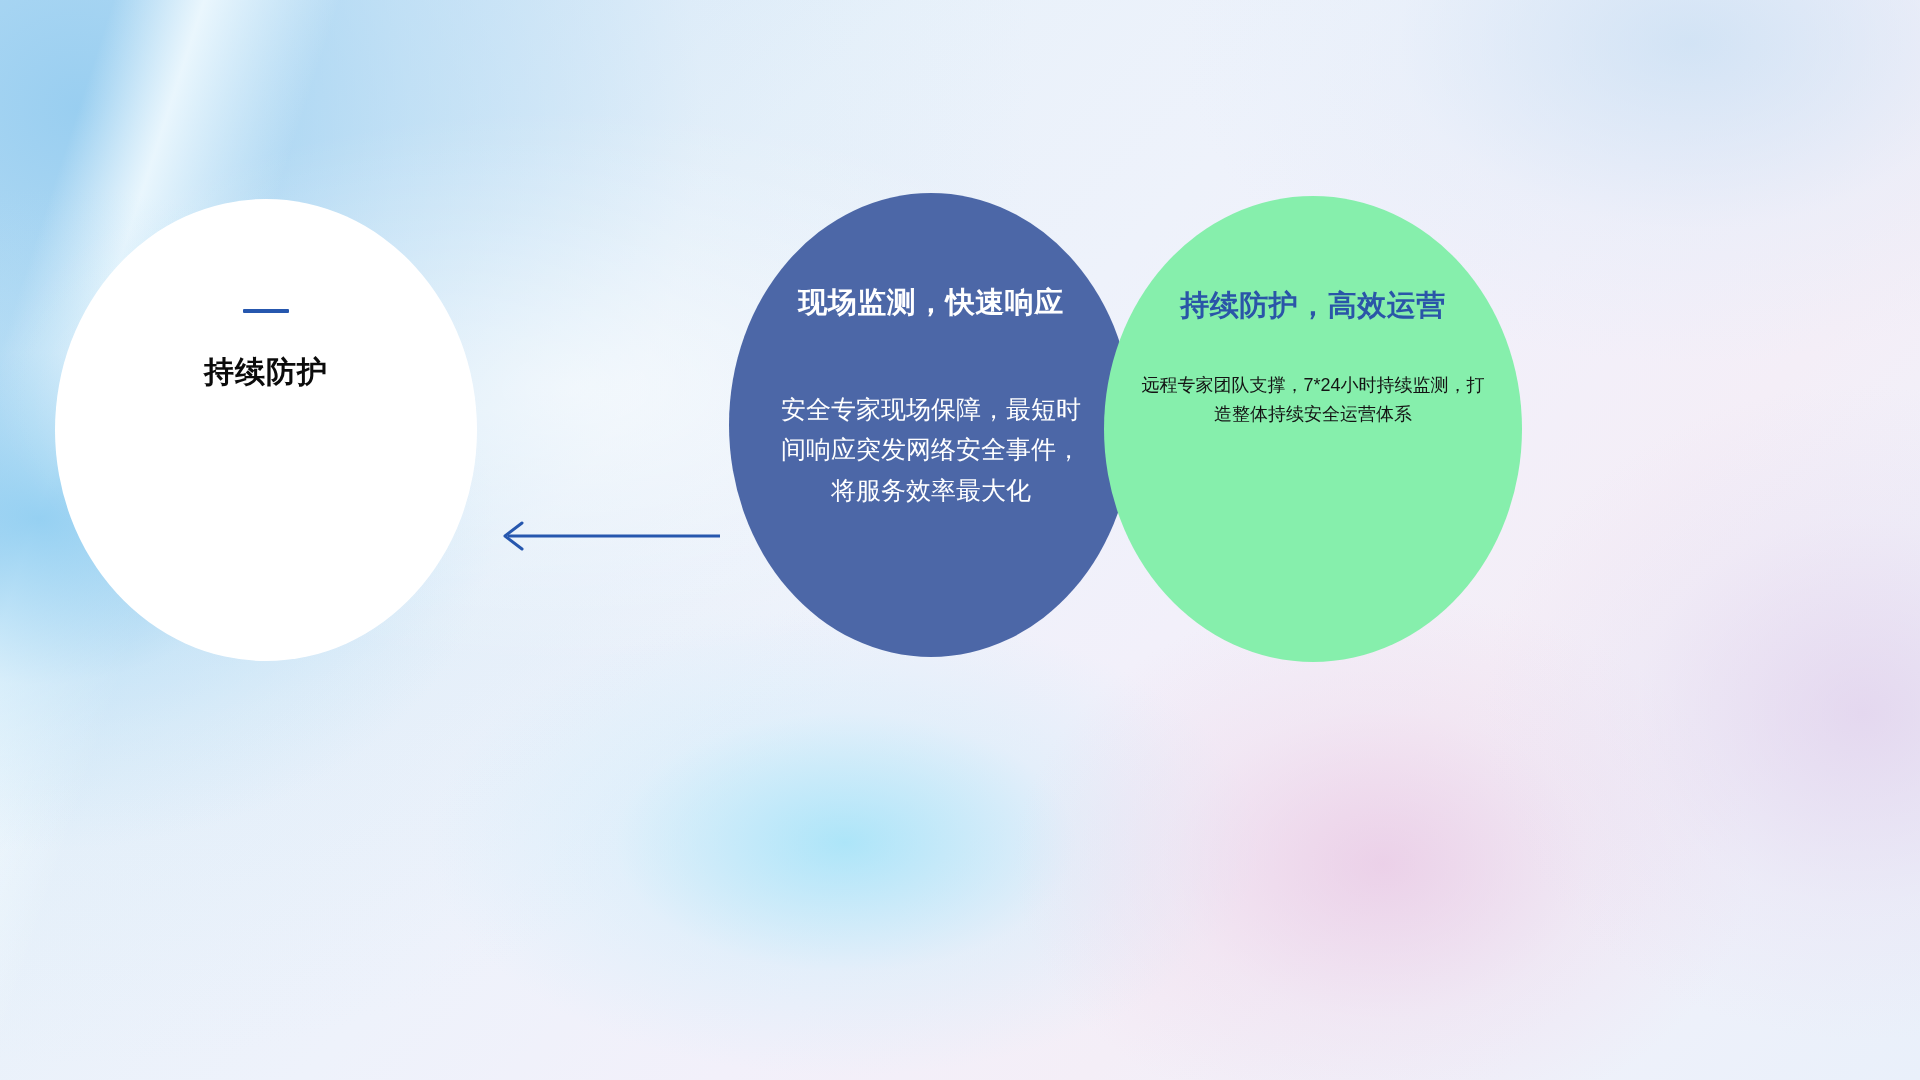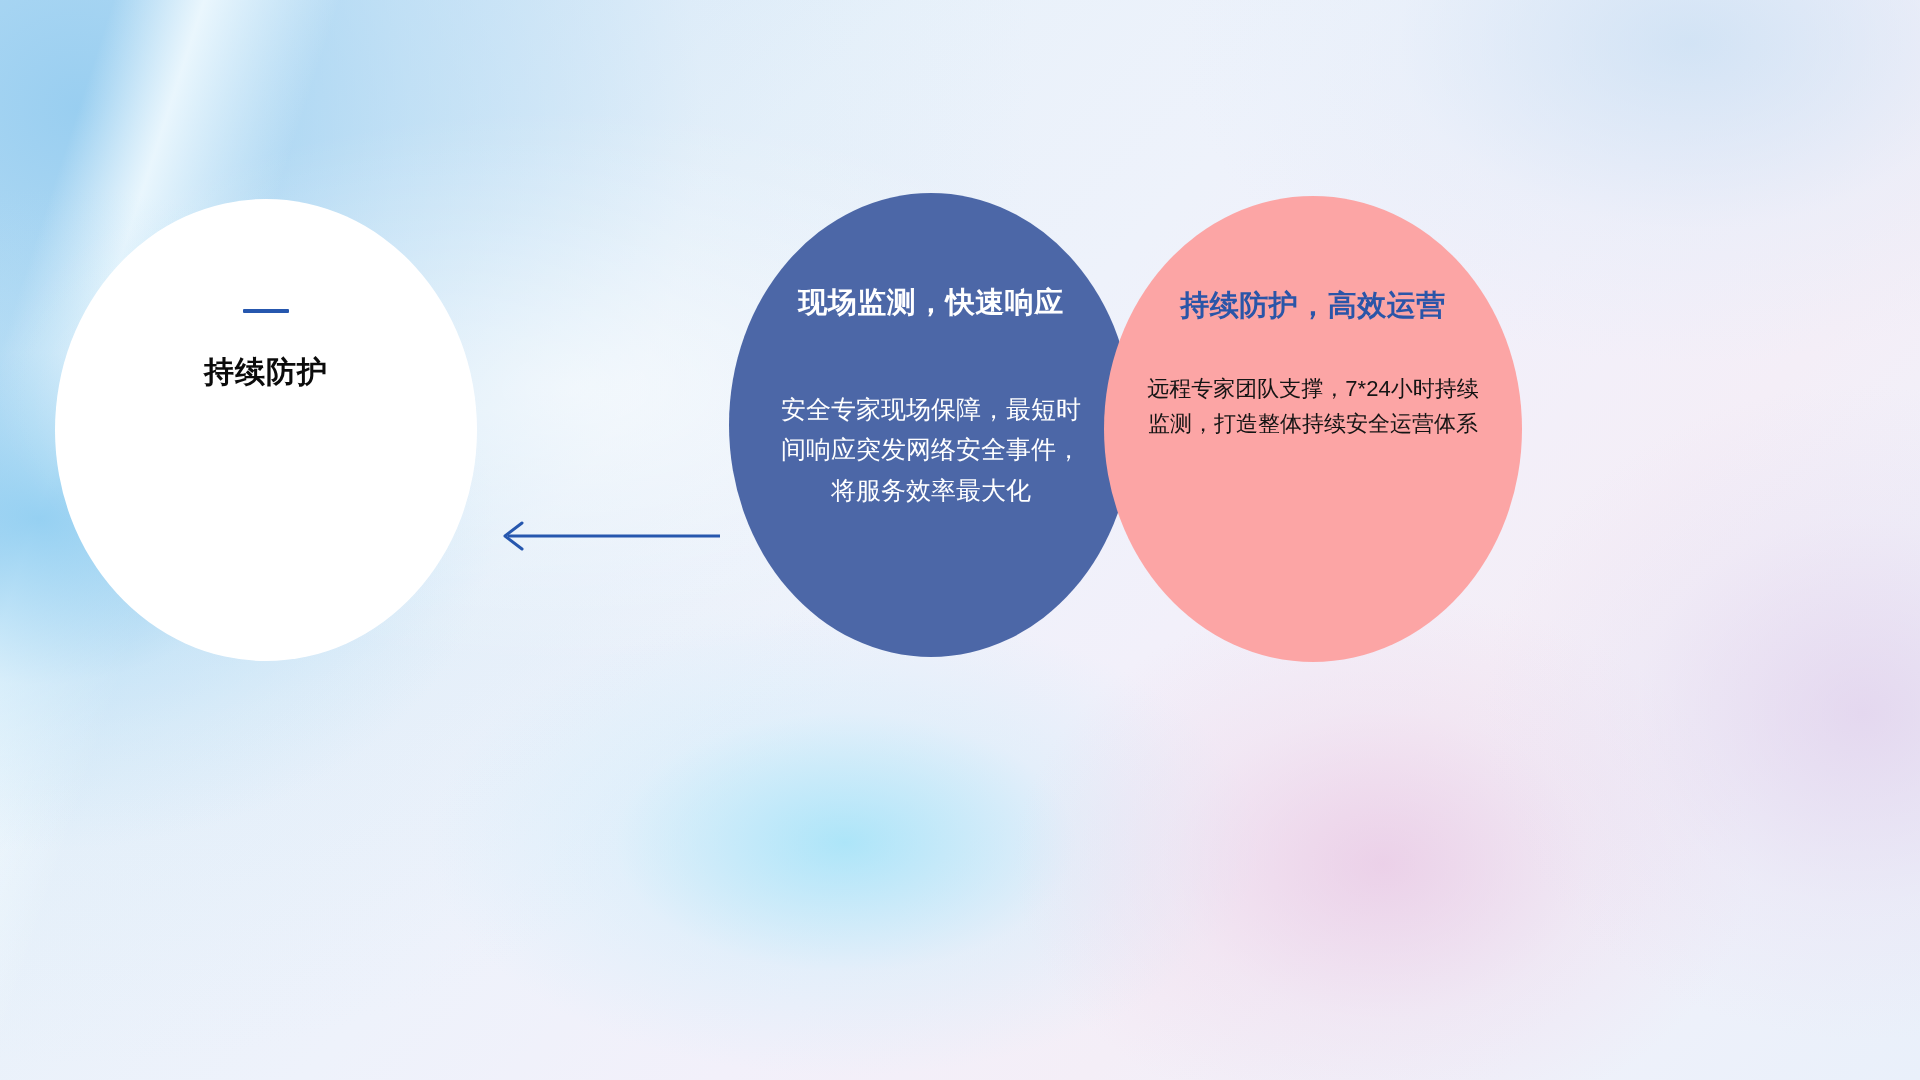--- a/index.html
+++ b/index.html
@@ -129,21 +129,21 @@
     justify-content: flex-start;
     padding-top: 92px;
     z-index: 2;
   }
 
   .circle-right {
     left: 1104px;
     top: 196px;
     width: 418px;
     height: 466px;
-    background: #fca5a5;
+    background: #86efac;
     justify-content: flex-start;
     padding-top: 92px;
     z-index: 3;
   }
 
   
   .divider {
     width: 46px;
     height: 4px;
     background: #2657ae;
@@ -188,21 +188,21 @@
     font-size: 29px;
     font-weight: bold;
     color: #2a55a8;
     letter-spacing: 0.5px;
     white-space: nowrap;
     line-height: 1.2;
   }
   .right-body {
     margin-top: 48px;
     width: 352px;
-    font-size: 22px;
+    font-size: 18px;
     color: #141414;
     line-height: 1.62;
     text-align: center;
   }
 </style>
 </head>
 <body>
 
 <div id="slide">
 

